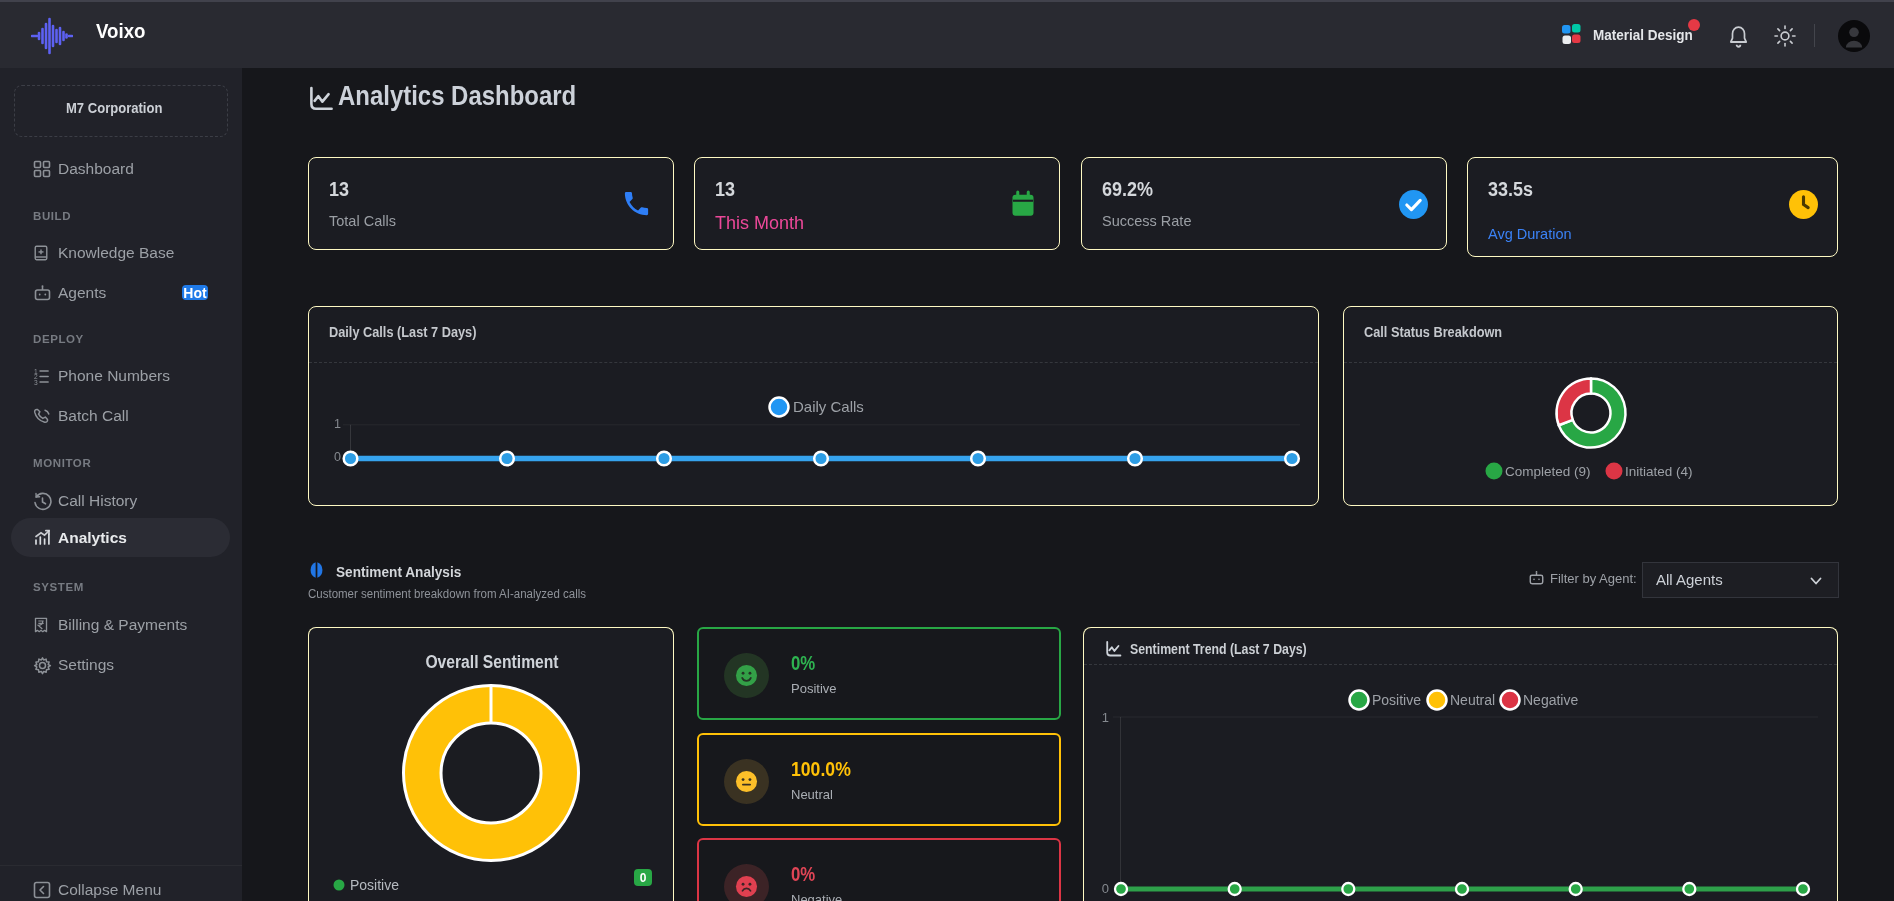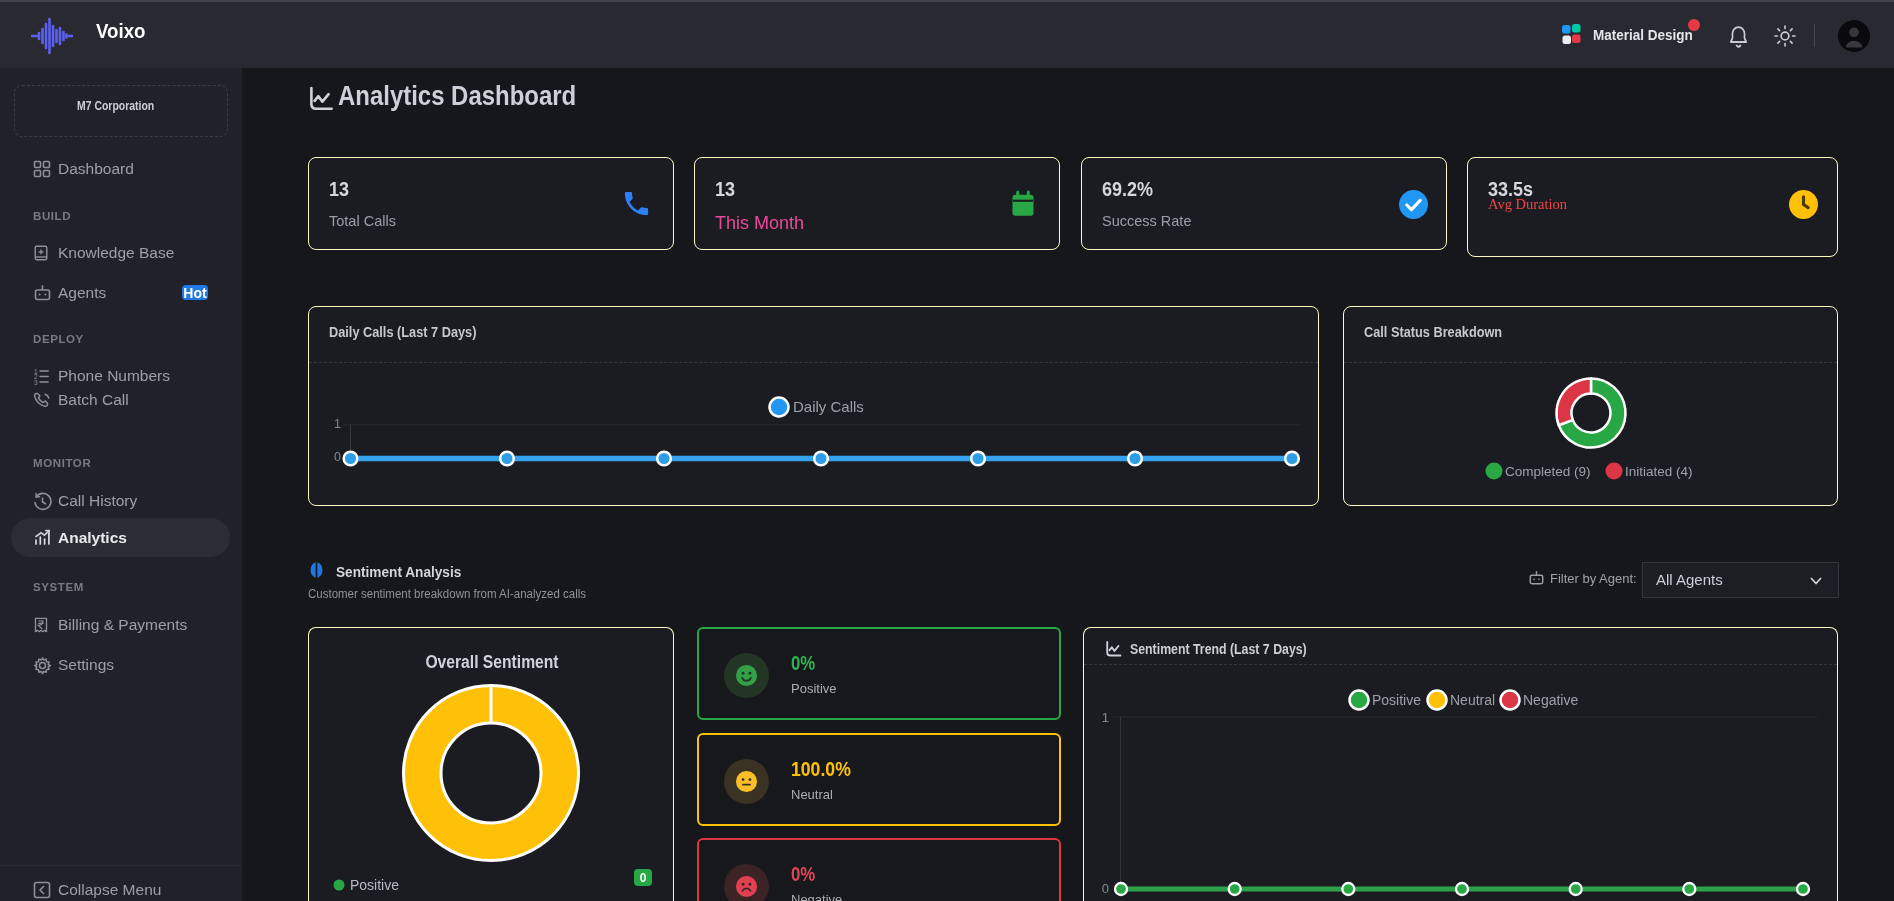--- a/index.html
+++ b/index.html
@@ -63,21 +63,21 @@
   <div class="abs" style="left:1814px; top:22px; width:1px; height:23px; background:#43454c;"></div>
 
   <svg class="abs" style="left:1838px; top:18px;" width="32" height="32" viewBox="0 0 32 32">
     <circle cx="16" cy="16" r="16" fill="#0a0a0c"></circle>
     <circle cx="16" cy="12.3" r="4.8" fill="#37383d"></circle>
     <path d="M7.8 27.5 a8.2 6.8 0 0 1 16.4 0 Z" fill="#37383d"></path>
   </svg>
 </div>
 
 <div id="sidebar">
-  <div class="abs" style="left:14px; top:17px; width:214px; height:52px; border:1px dashed #3c3e46; border-radius:8px; text-align:center; color:#ccd0d6; font-size:12px; font-weight:bold;"><span class="sqz" style="display:inline-block; transform:scaleX(0.87); margin-top:13px;">M7 Corporation</span></div>
+  <div class="abs" style="left:14px; top:17px; width:214px; height:52px; border:1px dashed #3c3e46; border-radius:8px; text-align:center; color:#ccd0d6; font-size:15px; font-weight:bold;"><span class="sqz" style="display:inline-block; transform:scaleX(0.87); margin-top:13px;">M7 Corporation</span></div>
 
   <div class="mi" style="top:81px;">
     <svg width="18" height="18" viewBox="0 0 18 18" fill="none" stroke="#8d9197" stroke-width="1.6">
       <rect x="1.5" y="1.5" width="6" height="6" rx="1"></rect>
       <rect x="10.5" y="1.5" width="6" height="6" rx="1"></rect>
       <rect x="1.5" y="10.5" width="6" height="6" rx="1"></rect>
       <rect x="10.5" y="10.5" width="6" height="6" rx="1"></rect>
     </svg>
     <span class="t">Dashboard</span>
   </div>
@@ -113,21 +113,21 @@
       <line x1="7.5" y1="3.2" x2="16" y2="3.2"></line>
         <line x1="7.5" y1="9" x2="16" y2="9"></line>
         <line x1="7.5" y1="14.8" x2="16" y2="14.8"></line>
       <text x="1" y="6" font-size="7" fill="#8d9197" stroke="none" font-family="Liberation Sans">1</text>
       <text x="1" y="12" font-size="7" fill="#8d9197" stroke="none" font-family="Liberation Sans">2</text>
       <text x="1" y="18" font-size="7" fill="#8d9197" stroke="none" font-family="Liberation Sans">3</text>
     </svg>
     <span class="t">Phone Numbers</span>
   </div>
 
-  <div class="mi" style="top:312px;">
+  <div class="mi" style="top:328px;">
     <svg width="19" height="19" viewBox="0 0 19 19" fill="none" stroke="#8d9197" stroke-width="1.5">
       <path d="M4.5 2.5 l2.4 2.2 -1.3 2.5 a9 9 0 0 0 4.2 4.2 l2.5 -1.3 2.2 2.4 c.5 2 -1.2 3 -2.8 2.7 a13.5 13.5 0 0 1 -10 -10 c-.3 -1.6 .8 -3.2 2.8 -2.7 Z" stroke-linejoin="round"></path>
       <path d="M12 3.2 a5.5 5.5 0 0 1 3.8 3.8" stroke-linecap="round"></path>
     </svg>
     <span class="t">Batch Call</span>
   </div>
 
   <div class="slab" style="top:389px;">MONITOR</div>
 
   <div class="mi" style="top:413px;">
@@ -206,21 +206,21 @@
 <div class="card" style="left:1081px; top:157px; width:366px; height:93px;">
   <div class="abs" style="left:20px; top:20px; font-size:20px; font-weight:bold; color:#d4d7db;"><span class="sqz" style="display:inline-block; transform:scaleX(0.9);">69.2%</span></div>
   <div class="abs" style="left:20px; top:55px; font-size:14.5px; color:#9b9fa5;">Success Rate</div>
   <svg class="abs" style="left:316px; top:31px;" width="31" height="31" viewBox="0 0 30 30">
     <circle cx="15" cy="15" r="14" fill="#2196f3"></circle>
     <path d="M8.5 15.5 L13 20 L21.5 11" fill="none" stroke="#fff" stroke-width="3" stroke-linecap="round" stroke-linejoin="round"></path>
   </svg>
 </div>
 <div class="card" style="left:1467px; top:157px; width:371px; height:100px;">
   <div class="abs" style="left:20px; top:20px; font-size:20px; font-weight:bold; color:#d4d7db;"><span class="sqz" style="display:inline-block; transform:scaleX(0.9);">33.5s</span></div>
-  <div class="abs" style="left:20px; top:38px; font-size:14.5px; color:#ef4444;font-family:Liberation Serif, serif;">Avg Duration</div>
+  <div class="abs" style="left:20px; top:68px; font-size:14.5px; color:#3b82f6;">Avg Duration</div>
   <svg class="abs" style="left:320px; top:31px;" width="31" height="31" viewBox="0 0 30 30">
     <circle cx="15" cy="15" r="14" fill="#ffc107"></circle>
     <path d="M15 7.5 L15 15 L19.5 18" fill="none" stroke="#4a3a00" stroke-width="3" stroke-linecap="round"></path>
   </svg>
 </div>
 
 <div class="card" style="left:308px; top:306px; width:1011px; height:200px;">
   <div class="ctitle" style="position:absolute; left:20px; top:16px;">Daily Calls (Last 7 Days)</div>
   <div class="dashsep" style="top:55px;"></div>
 </div>

